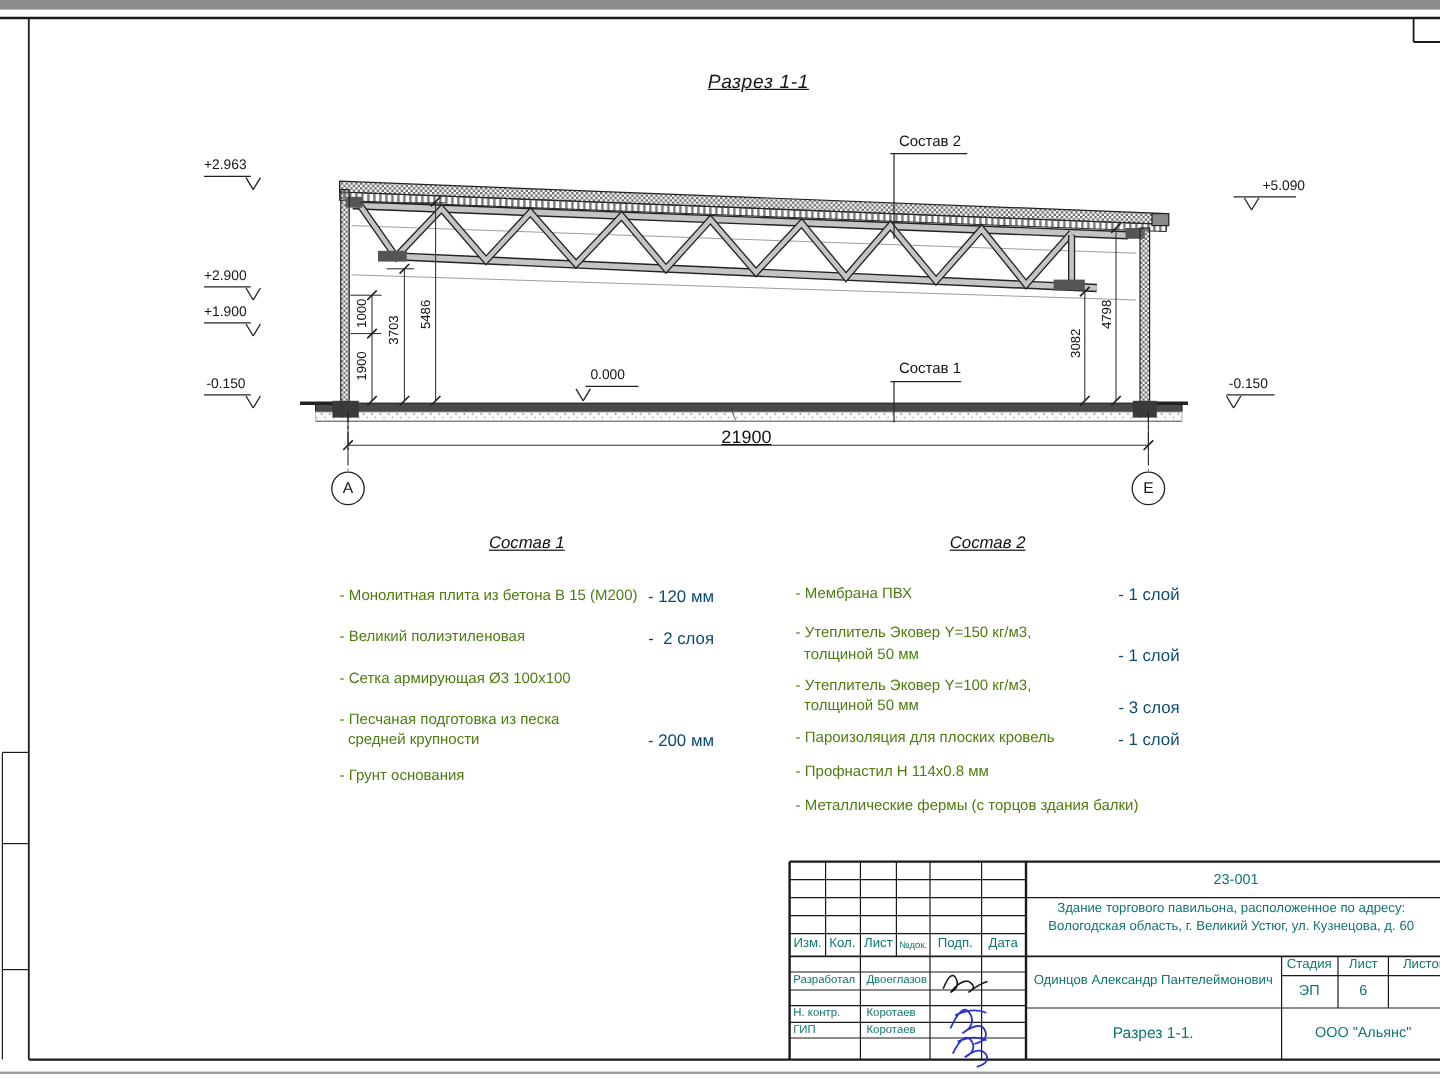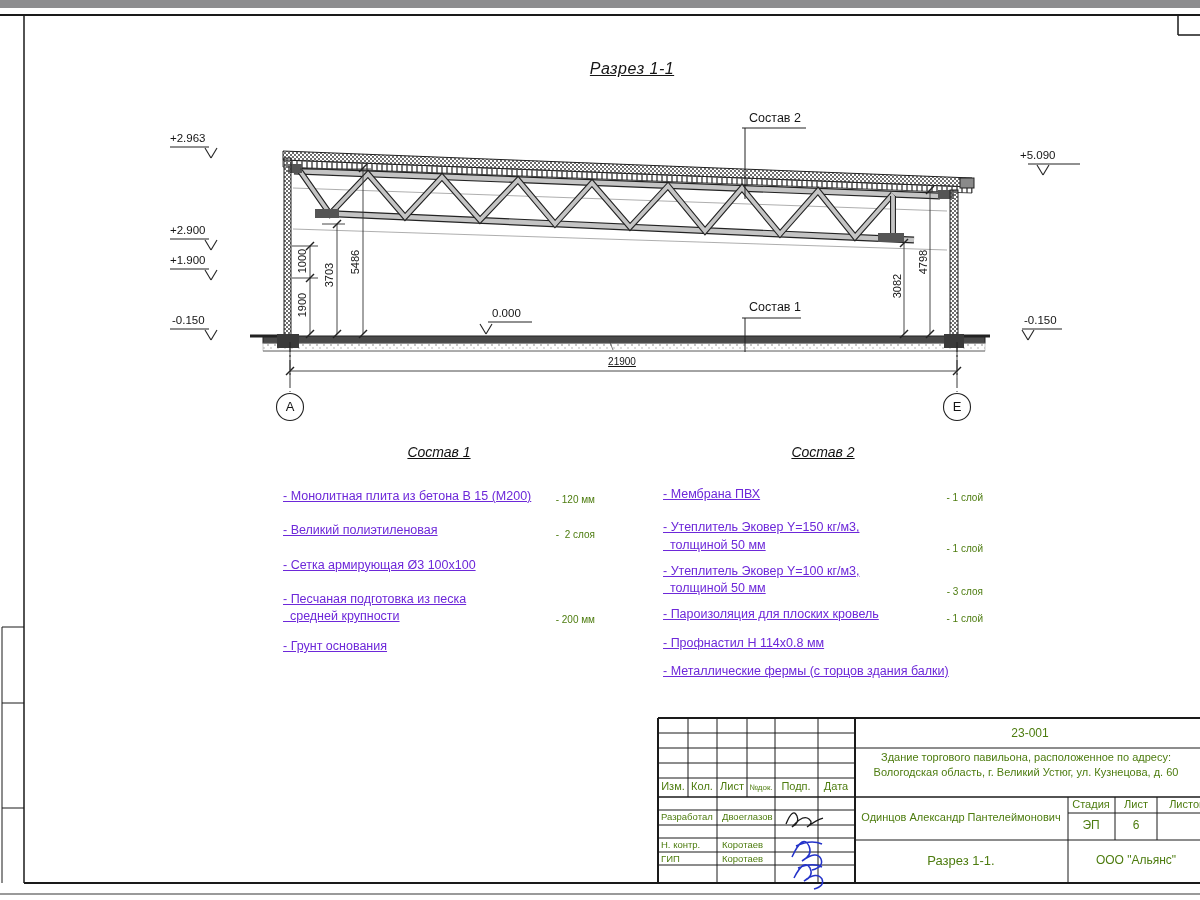--- a/index.html
+++ b/index.html
@@ -9,31 +9,31 @@
     font-family:"Liberation Sans", sans-serif;
     color:#111;
   }
   .band-top{position:absolute;left:0;top:0;width:1200px;height:8px;background:#8d8d8f;}
   .band-bottom{position:absolute;left:0;top:893px;width:1200px;height:2px;background:#9a9a9a;}
   svg.lines{position:absolute;left:0;top:0;}
   .t{position:absolute;white-space:pre;color:#151515;}
   .ctr{transform:translateX(-50%);}
   .title{font-size:16px;font-style:italic;text-decoration:underline;letter-spacing:0.5px;}
   .elev{font-size:11.5px;}
-  .dim{font-size:10px;text-decoration:underline;}
+  .dim{font-size:15px;text-decoration:underline;}
   .vdim{position:absolute;width:44px;text-align:center;font-size:11px;color:#151515;
         transform:rotate(-90deg);white-space:pre;}
   .axis{font-size:13px;}
   .slabel{font-size:12.5px;}
   .shead{font-size:14px;font-style:italic;text-decoration:underline;}
   .slist{position:absolute;}
   .srow{display:flex;justify-content:space-between;align-items:flex-end;}
-  .sname{font-size:12.5px;line-height:1.38;white-space:pre-line;color:#6d28d9;text-decoration:underline;}
-  .sqty{font-size:10px;white-space:pre;flex-shrink:0;margin-left:8px;color:#4d7c0f;}
-  .tb{color:#4d7c0f;}
+  .sname{font-size:12.5px;line-height:1.38;white-space:pre-line;color:#4d7c0f;}
+  .sqty{font-size:14px;white-space:pre;flex-shrink:0;margin-left:8px;color:#0c4a6e;}
+  .tb{color:#0f766e;}
   .tb.s8{font-size:8px;text-align:center;}
   .tb.s9{font-size:9.5px;}
   .tb.s11{font-size:11px;}
   .tb.s12{font-size:12px;}
   .tb.s13{font-size:13px;}
 </style>
 </head>
 <body>
 
 <div class="band-top"></div>
@@ -212,21 +212,21 @@
 </svg>
 
 <span class="t title ctr" style="left:632px;top:60px;">Разрез 1-1</span>
 
 <span class="t elev" style="left:170px;top:132px;">+2.963</span>
 <span class="t elev" style="left:170px;top:224px;">+2.900</span>
 <span class="t elev" style="left:170px;top:254px;">+1.900</span>
 <span class="t elev" style="left:172px;top:314px;">-0.150</span>
 <span class="t elev" style="left:492px;top:307px;">0.000</span>
 
-<span class="t elev" style="left:1020px;top:149px;">+5.090</span>
+<span class="t elev" style="left:1052px;top:149px;">+5.090</span>
 <span class="t elev" style="left:1024px;top:314px;">-0.150</span>
 
 <span class="vdim" style="left:280px;top:299px;">1900</span>
 <span class="vdim" style="left:280px;top:255px;">1000</span>
 <span class="vdim" style="left:307px;top:269px;">3703</span>
 <span class="vdim" style="left:333px;top:256px;">5486</span>
 <span class="vdim" style="left:875px;top:280px;">3082</span>
 <span class="vdim" style="left:901px;top:256px;">4798</span>
 <span class="t dim ctr" style="left:622px;top:356px;">21900</span>
 

